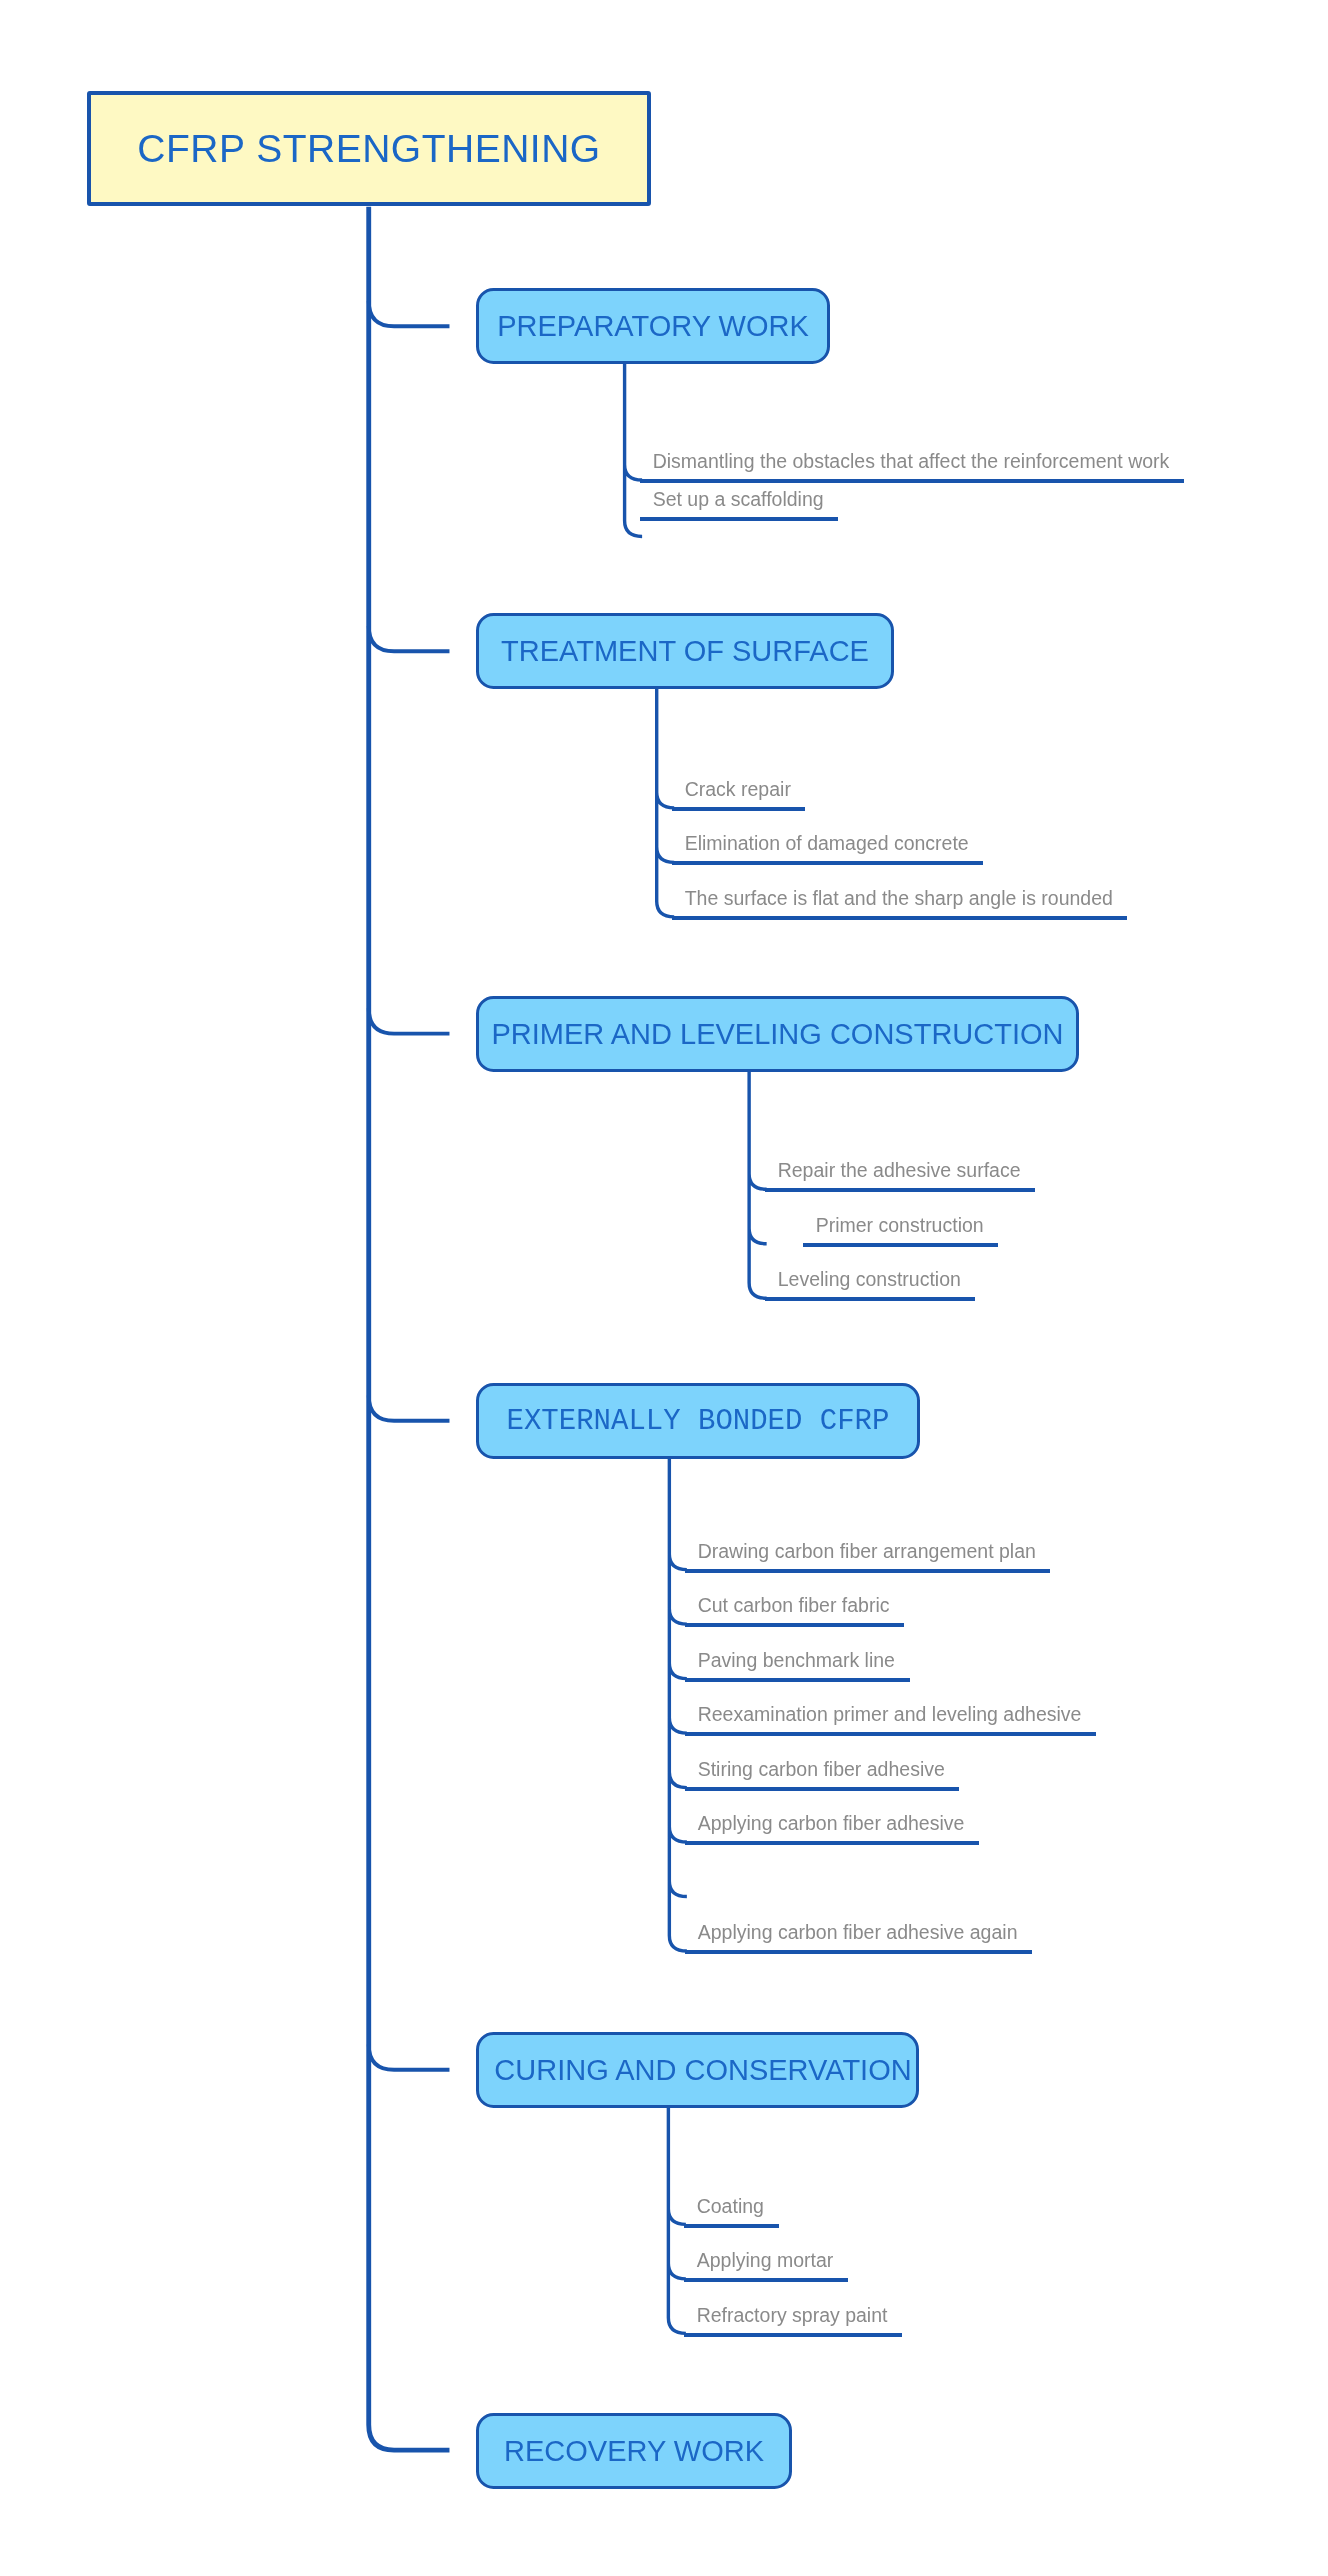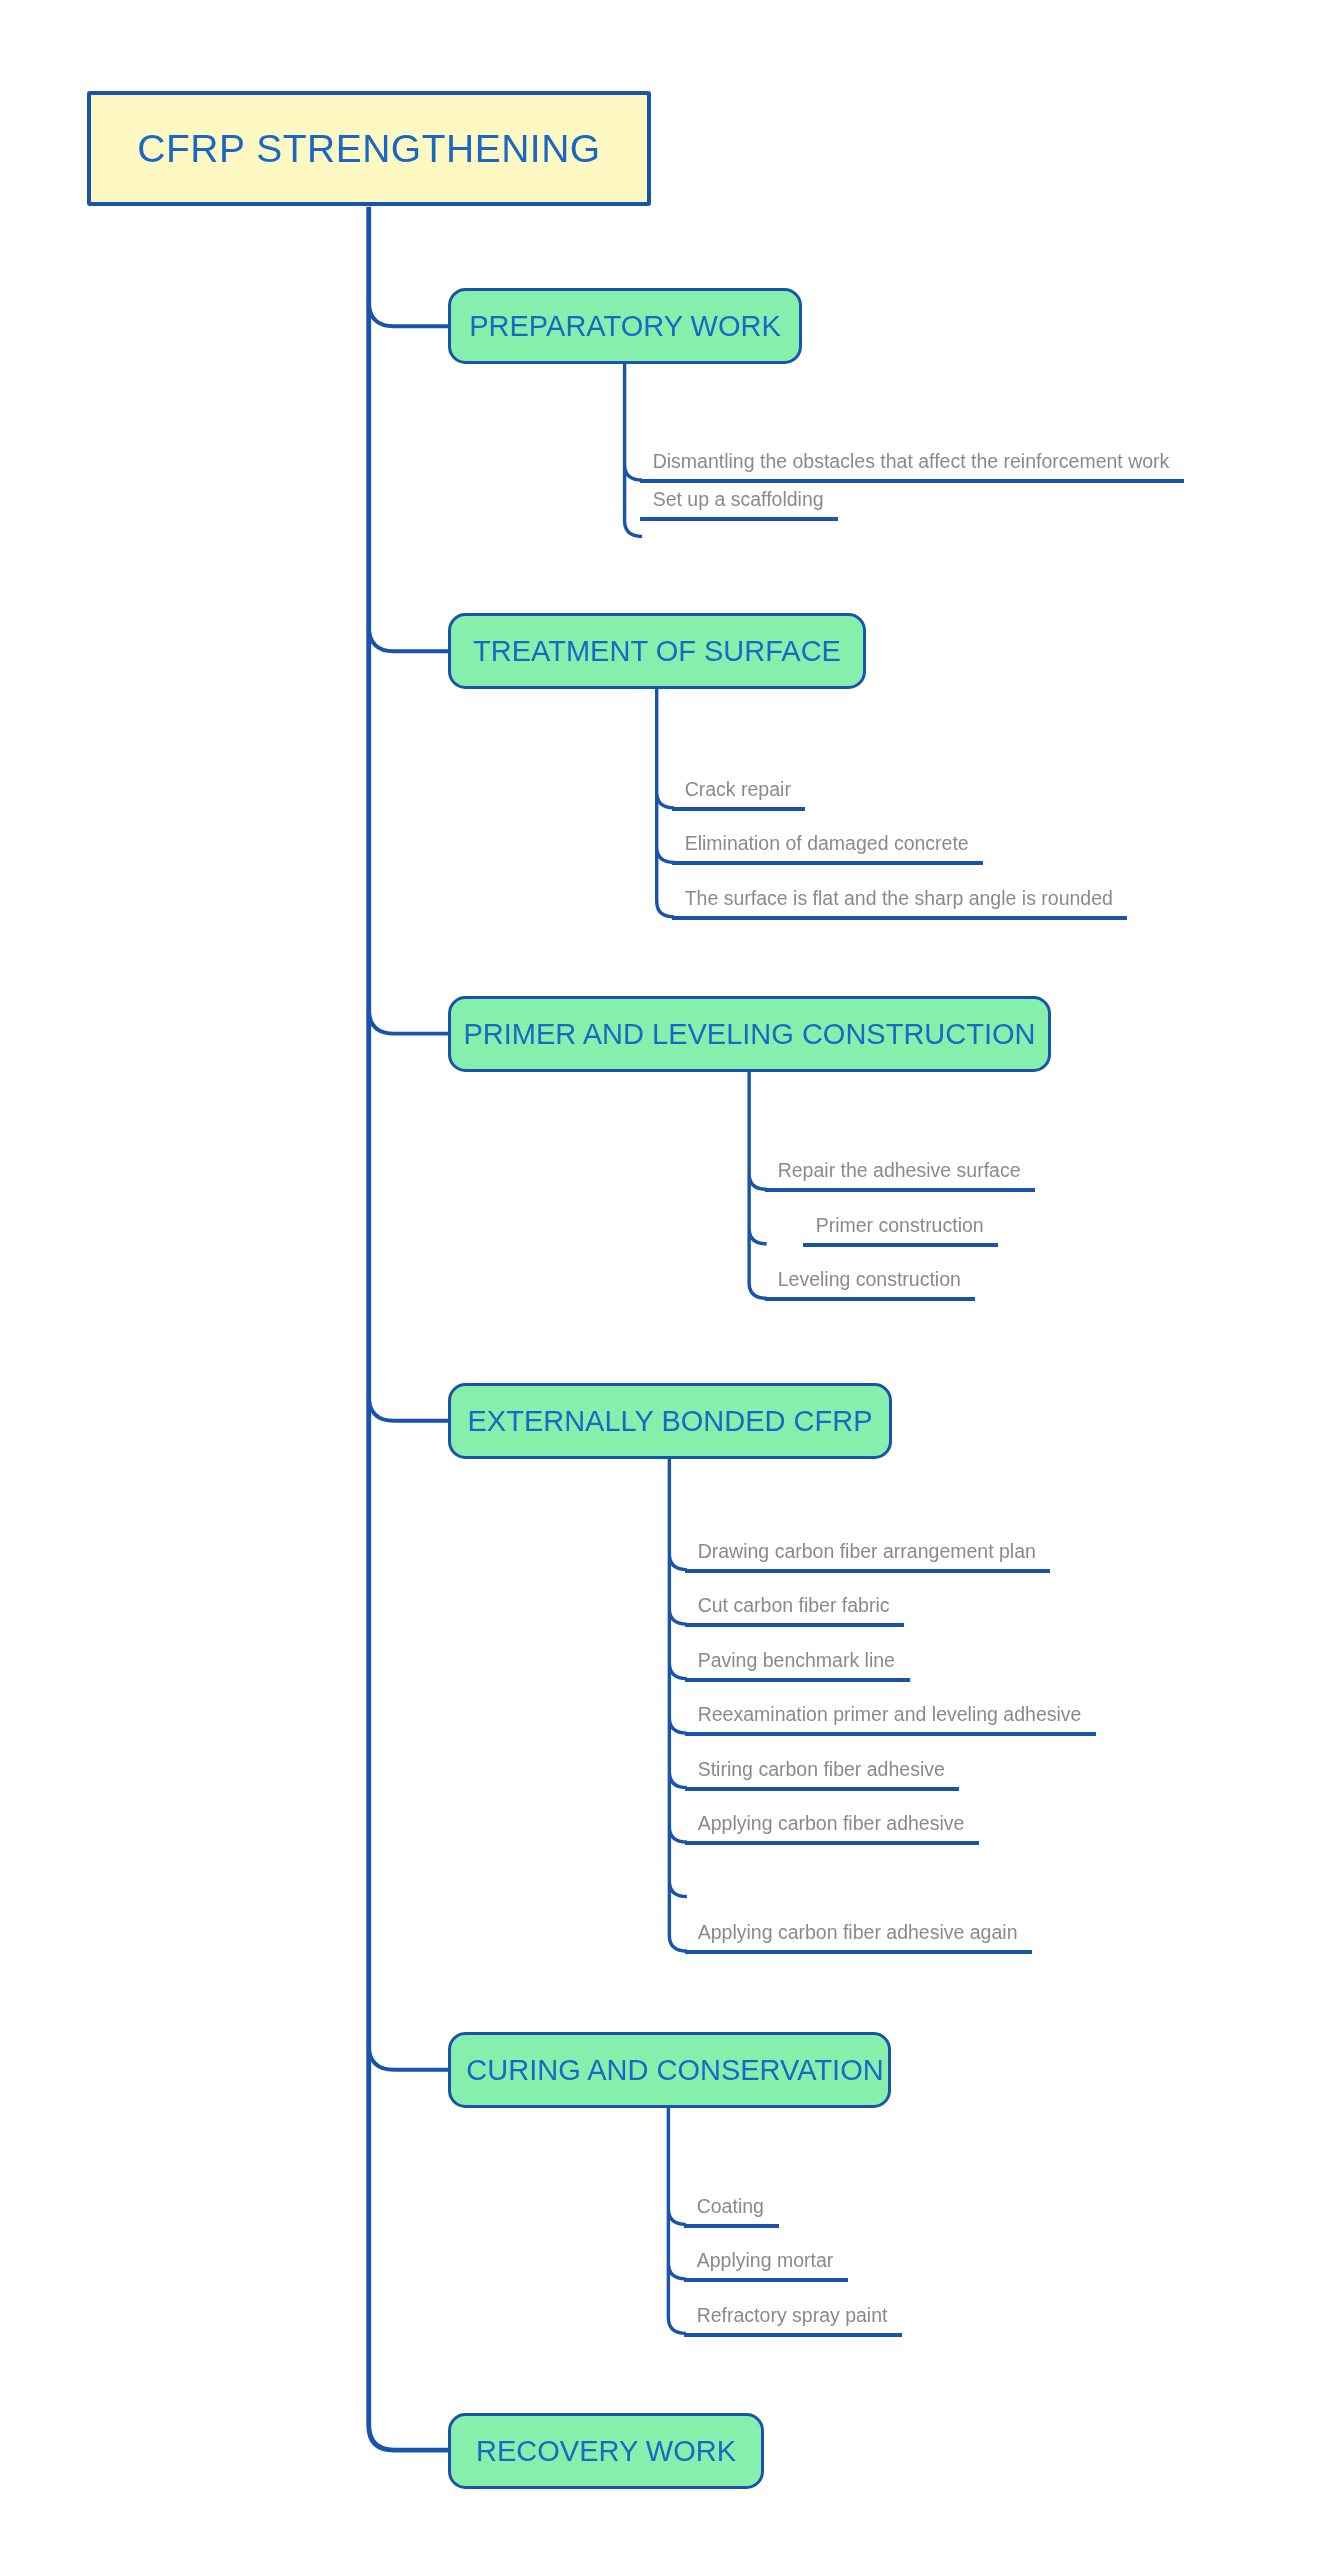--- a/index.html
+++ b/index.html
@@ -18,24 +18,24 @@
   .trunk{stroke-width:5px;}
   .elbow{stroke-width:4px;}
   .drop{stroke-width:3.5px;}
   .root-node{
     position:absolute;left:87px;top:91px;width:564px;height:115px;
     border:4.9px solid var(--box-border);border-radius:2.9px;background:#fef9c3;
     display:flex;align-items:center;justify-content:center;
     font-size:39px;color:var(--box-text);letter-spacing:0.5px;white-space:nowrap;
   }
   .topic{
-    position:absolute;height:76px;background:#86efac;
+    position:absolute;height:76px;background:#7dd3fc;
     border:3.9px solid var(--box-border);border-radius:17.5px;
     display:flex;align-items:center;justify-content:center;
-    font-size:29px;color:var(--box-text);white-space:nowrap;
+    font-size:29px;color:var(--box-text);white-space:nowrap;margin-left:28px;
   }
   .subtopic{
     position:absolute;height:39px;display:inline-block;
     border-bottom:4.9px solid var(--line);
     padding:0 14.6px 0 12.7px;line-height:34px;
     font-size:19.5px;color:var(--subtopic-text);white-space:nowrap;
   }
 </style>
 </head>
 <body>
@@ -54,21 +54,21 @@
     <path class="drop" d="M770 1100 V1318 M770 1206 Q770 1222 788 1222 M770 1262 Q770 1278 788 1278 M770 1318 Q770 1334 788 1334"></path>
     <path class="drop" d="M688 1498 V1989 M688 1597 Q688 1613 706 1613 M688 1653 Q688 1669 706 1669 M688 1709 Q688 1725 706 1725 M688 1765 Q688 1781 706 1781 M688 1821 Q688 1837 706 1837 M688 1877 Q688 1893 706 1893 M688 1933 Q688 1949 706 1949 M688 1989 Q688 2005 706 2005"></path>
     <path class="drop" d="M687 2165 V2382 M687 2270 Q687 2286 705 2286 M687 2326 Q687 2342 705 2342 M687 2382 Q687 2398 705 2398"></path>
   </svg>
 
   <div class="root-node">CFRP STRENGTHENING</div>
 
   <div class="topic" style="left:448px;top:288px;width:354px;">PREPARATORY WORK</div>
   <div class="topic" style="left:448px;top:613px;width:418px;">TREATMENT OF SURFACE</div>
   <div class="topic" style="left:448px;top:996px;width:603px;">PRIMER AND LEVELING CONSTRUCTION</div>
-  <div class="topic" style="left:448px;top:1383px;width:444px;">EXTERNALLY BONDED CFRP</div>
+  <div class="topic" style="left:448px;top:1383px;width:444px;font-family:Liberation Mono, monospace;">EXTERNALLY BONDED CFRP</div>
   <div class="topic" style="left:448px;top:2032px;width:443px;padding-left:11px;">CURING AND CONSERVATION</div>
   <div class="topic" style="left:448px;top:2413px;width:316px;">RECOVERY WORK</div>
 
   <div class="subtopic" style="left:640px;top:444px;">Dismantling the obstacles that affect the reinforcement work</div>
   <div class="subtopic" style="left:640px;top:482px;">Set up a scaffolding</div>
 
   <div class="subtopic" style="left:672px;top:772px;">Crack repair</div>
   <div class="subtopic" style="left:672px;top:826px;">Elimination of damaged concrete</div>
   <div class="subtopic" style="left:672px;top:881px;">The surface is flat and the sharp angle is rounded</div>
 

